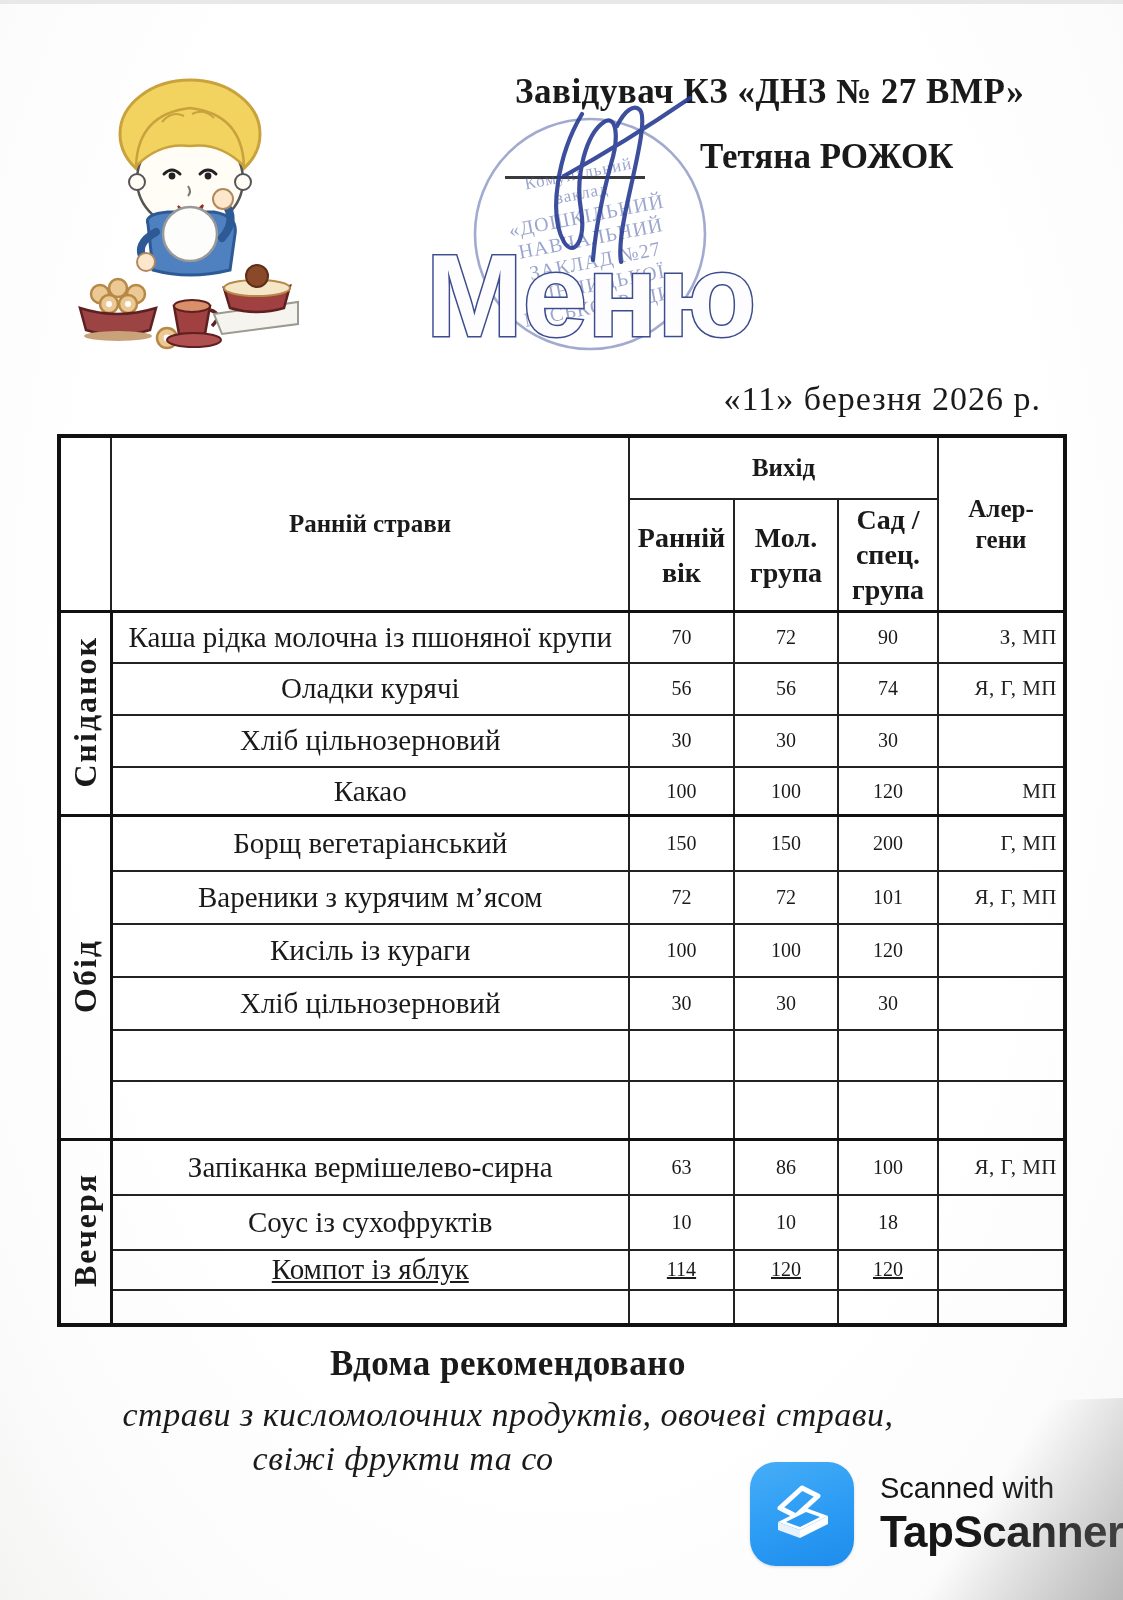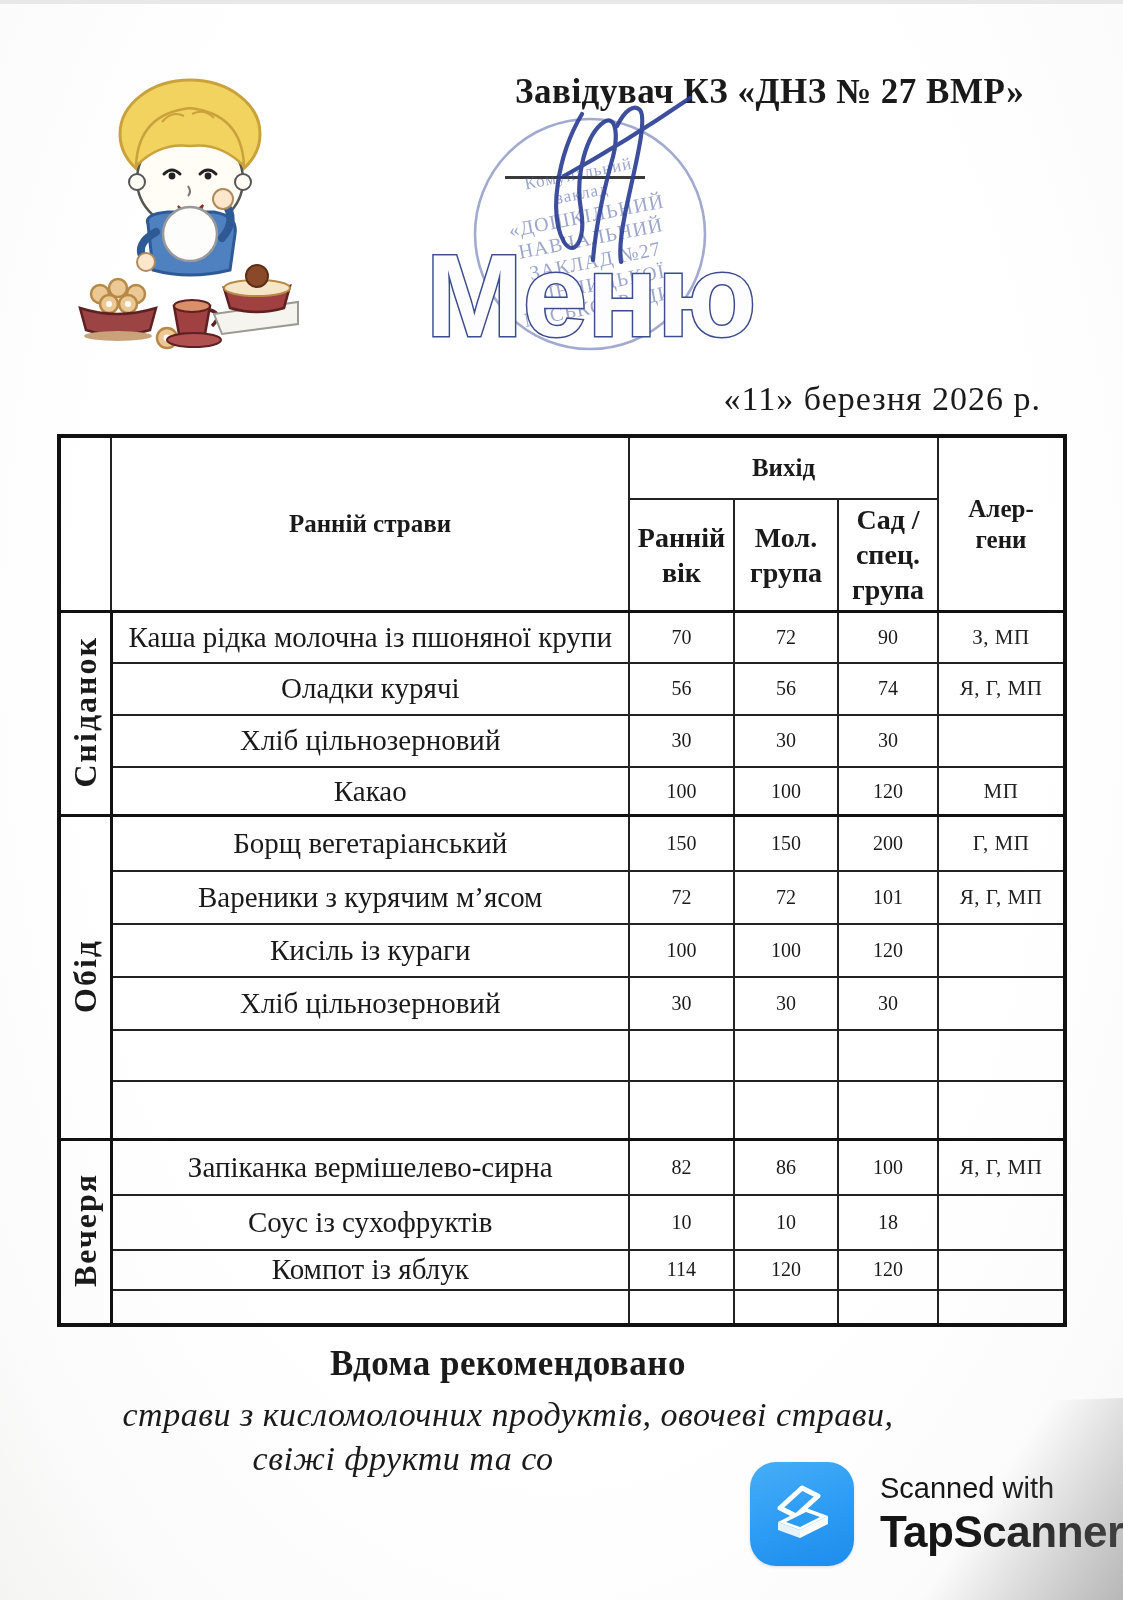--- a/index.html
+++ b/index.html
@@ -33,31 +33,31 @@
   col.c-young{width:104px}col.c-garden{width:100px}col.c-allerg{width:127px}
   .menu th,.menu td{border:2px solid #222;padding:2px 6px;text-align:center;vertical-align:middle;overflow:hidden;}
   .menu thead th{font-weight:bold;font-size:25px;white-space:pre-line;line-height:1.25;}
   .menu thead{border-bottom:3px solid #111;}
   .menu thead tr.hr1{height:63px;}
   .menu thead tr.hr2{height:112px;}
   .menu thead .sub{font-size:28px;}
   .menu tbody{border-top:3px solid #111;}
   .menu td.dish{font-size:29px;text-align:center;}
   .menu td.num{font-size:20px;}
-  .menu td.allerg{font-size:21px;letter-spacing:.5px;color:#222;}
+  .menu td.allerg{font-size:21px;letter-spacing:.5px;color:#222;text-align:right;}
   .menu th.meal-cell{border-right:3px solid #111;}
   .menu .rot{writing-mode:vertical-rl;transform:rotate(180deg);font-weight:bold;font-size:32px;letter-spacing:2px;white-space:nowrap;display:inline-block;}
   tbody.breakfast tr{height:51px;}
   tbody.breakfast tr:last-child{height:48px;}
   tbody.lunch tr{height:52px;}
   tbody.lunch tr:first-child{height:54px;}
   tbody.lunch tr:nth-child(5){height:50px;}
   tbody.lunch tr:last-child{height:58px;}
   tbody.dinner tr{height:54px;}
-  tbody.dinner tr:nth-child(3){height:40px;}
+  tbody.dinner tr:nth-child(3){height:40px;text-decoration:underline;}
   tbody.dinner tr:last-child{height:34px;}
 
   
   .footer{position:absolute;left:0;top:1340px;width:1016px;text-align:center;}
   .rec-title{font-size:35px;font-weight:bold;letter-spacing:.5px;}
   .rec-line{font-size:34px;font-style:italic;margin-top:12px;letter-spacing:.5px;}
   .rec-line.l2{margin-top:6px;margin-left:-210px;}
 
   .tapscanner{position:absolute;left:750px;top:1458px;display:flex;align-items:center;background:transparent;}
   .ts-icon{width:104px;height:104px;border-radius:26px;
@@ -125,20 +125,21 @@
 
     <g>
       <path d="M 142 252 L 226 240 L 226 262 L 150 272 Z" fill="#f6f4ee" stroke="#9a9a90" stroke-width="2"></path>
       <path d="M 152 226 Q 185 236 218 224 L 212 246 Q 185 254 158 246 Z" fill="#a04040" stroke="#5e2020" stroke-width="2.5"></path>
       <ellipse cx="185" cy="226" rx="33" ry="8" fill="#f5e6c8" stroke="#b68946" stroke-width="2"></ellipse>
       <circle cx="185" cy="214" r="11" fill="#8a4a2a" stroke="#5e2f17" stroke-width="2"></circle>
     </g>
   </svg>
 
   <div class="approver-title">Завідувач КЗ «ДНЗ № 27 ВМР»</div>
+  <div class="approver-name">Тетяна РОЖОК</div>
   <div class="sign-line"></div>
 
   <svg class="stamp" width="244" height="244" viewBox="0 0 244 244">
     <circle cx="122" cy="122" r="115" fill="none" stroke="rgba(68,84,158,0.55)" stroke-width="2.6"></circle>
     <g transform="rotate(-11 122 122)" fill="rgba(68,84,158,0.58)" font-family="Liberation Serif, serif" text-anchor="middle" letter-spacing="1">
       <text x="122" y="66" font-size="17">Комунальний</text>
       <text x="122" y="86" font-size="17">заклад</text>
       <text x="122" y="110" font-size="20">«ДОШКІЛЬНИЙ</text>
       <text x="122" y="133" font-size="20">НАВЧАЛЬНИЙ</text>
       <text x="122" y="156" font-size="20">ЗАКЛАД №27</text>
@@ -265,21 +266,21 @@
         <td class="num"></td>
         <td class="num"></td>
         <td class="allerg"></td>
       </tr>
     </tbody>
 
     <tbody class="dinner">
       <tr>
         <th class="meal-cell" rowspan="4"><span class="rot">Вечеря</span></th>
         <td class="dish">Запіканка вермішелево-сирна</td>
-        <td class="num">82</td>
+        <td class="num">63</td>
         <td class="num">86</td>
         <td class="num">100</td>
         <td class="allerg">Я, Г, МП</td>
       </tr>
       <tr>
         <td class="dish">Соус із сухофруктів</td>
         <td class="num">10</td>
         <td class="num">10</td>
         <td class="num">18</td>
         <td class="allerg"></td>

